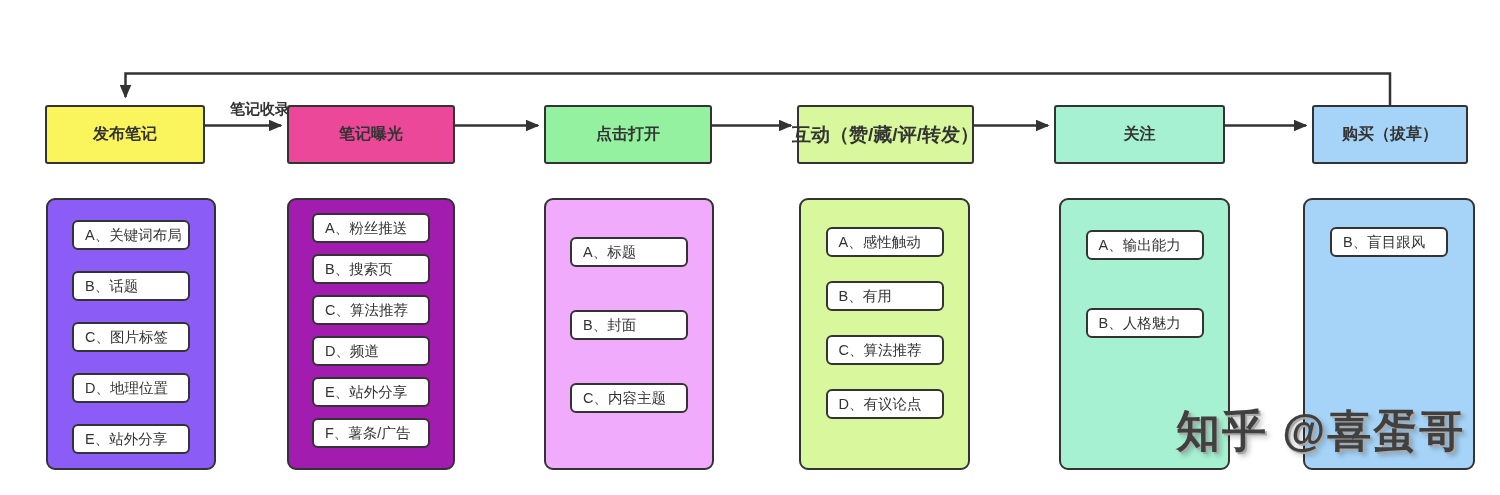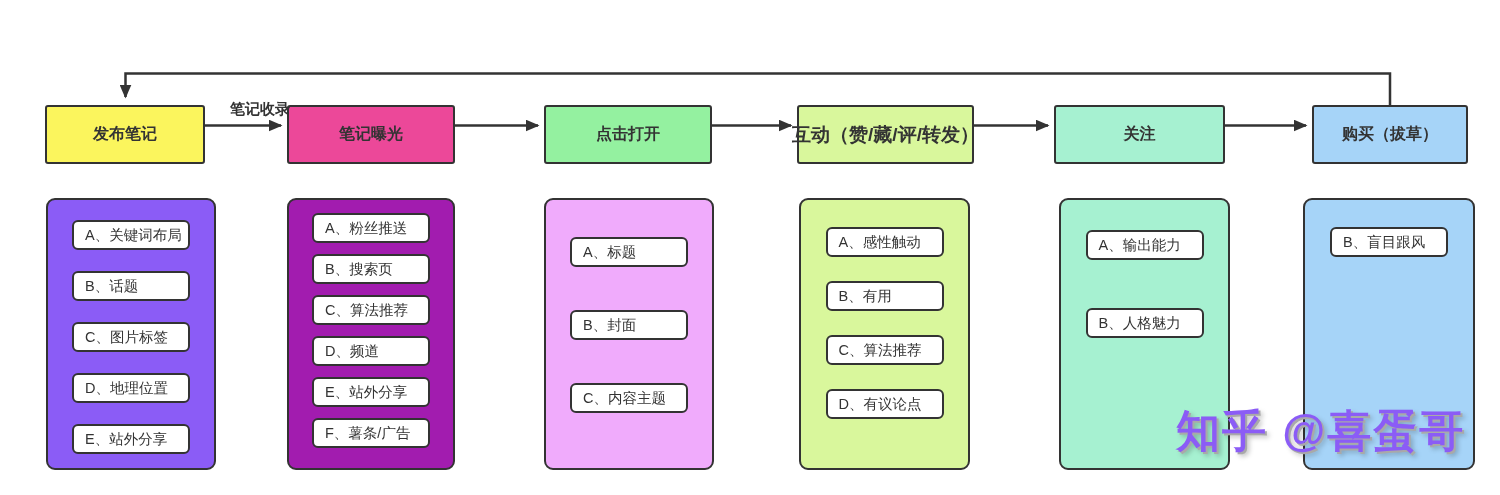--- a/index.html
+++ b/index.html
@@ -36,21 +36,21 @@
   .p5{left:1059px;width:171px;padding-top:30px;gap:48px}
   .p6{left:1303px;width:172px;padding-top:27px;gap:37px}
   .item{
     flex:0 0 auto;width:118px;height:30px;box-sizing:border-box;
     background:#ffffff;border:2px solid #333;border-radius:6px;
     display:flex;align-items:center;padding-left:11px;
     font-size:14.5px;white-space:nowrap;
   }
   .watermark{
     position:absolute;left:1176px;top:402px;z-index:5;
-    font-size:44px;font-weight:700;color:#8b5cf6;letter-spacing:2px;
+    font-size:44px;font-weight:700;color:#404040;letter-spacing:2px;
     text-shadow:2px 2px 0 #a9a9a9, 4px 4px 5px rgba(0,0,0,0.25);
     white-space:nowrap;
   }
 </style>
 </head>
 <body>
 
 <div class="canvas">
 
   <svg class="arrows" width="1500" height="495" viewBox="0 0 1500 495">

